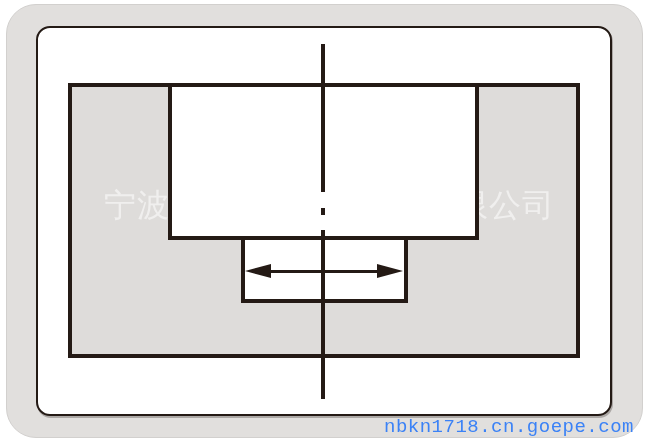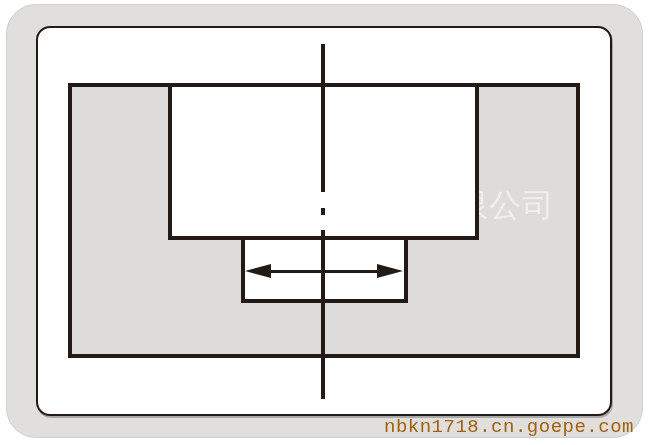--- a/index.html
+++ b/index.html
@@ -114,37 +114,38 @@
   .arrow-head-left  { left: 0;  border-right: 26px solid #241a15; }
   .arrow-head-right { right: 0; border-left: 26px solid #241a15; }
   
   .footer-url {
     position: absolute;
     left: 384px; top: 417px;
     font-family: "Liberation Mono", "DejaVu Sans Mono", monospace;
     font-size: 19px;
     line-height: 1.1;
     letter-spacing: 0.5px;
-    color: #a16207;
+    color: #3b82f6;
     z-index: 5;
     white-space: nowrap;
     text-align: center;
   }
 </style>
 </head>
 <body>
 
 <div class="stage">
 
   <div class="outer-panel"></div>
 
   <div class="inner-panel"></div>
 
   <div class="shaded-block"></div>
 
+  <span class="watermark wm-left">宁波</span>
   <span class="watermark wm-right">限公司</span>
 
   <div class="upper-cavity"></div>
 
   <div class="lower-slot"></div>
 
   <div class="cl-seg cl-seg1"></div>
   <div class="cl-seg cl-dot"></div>
   <div class="cl-seg cl-seg2"></div>
 

